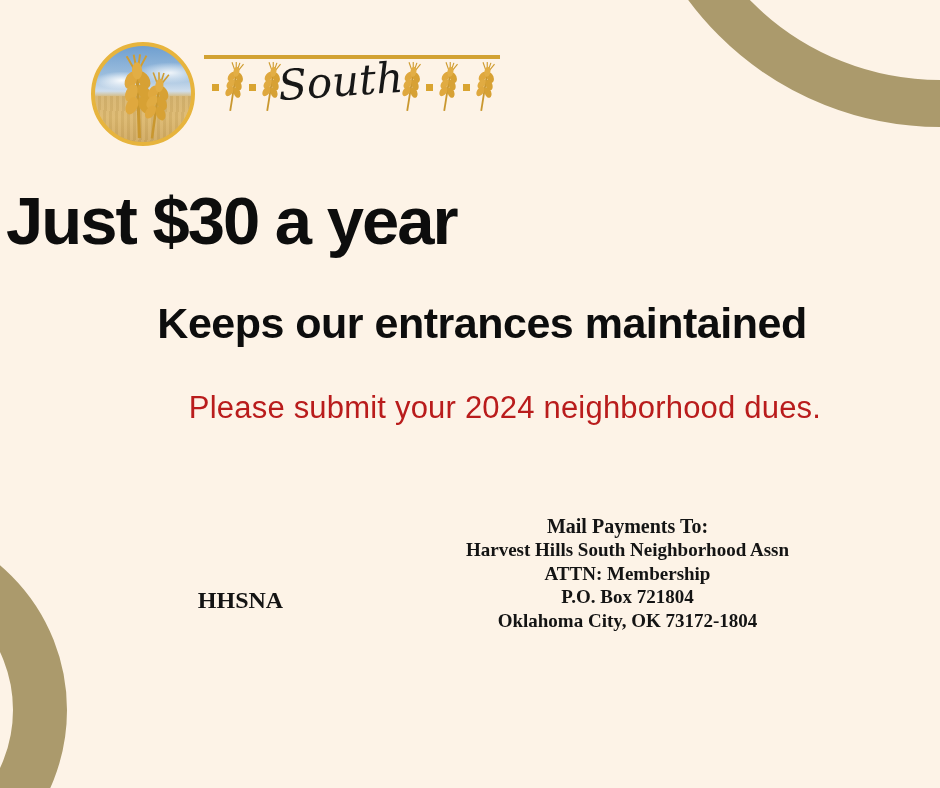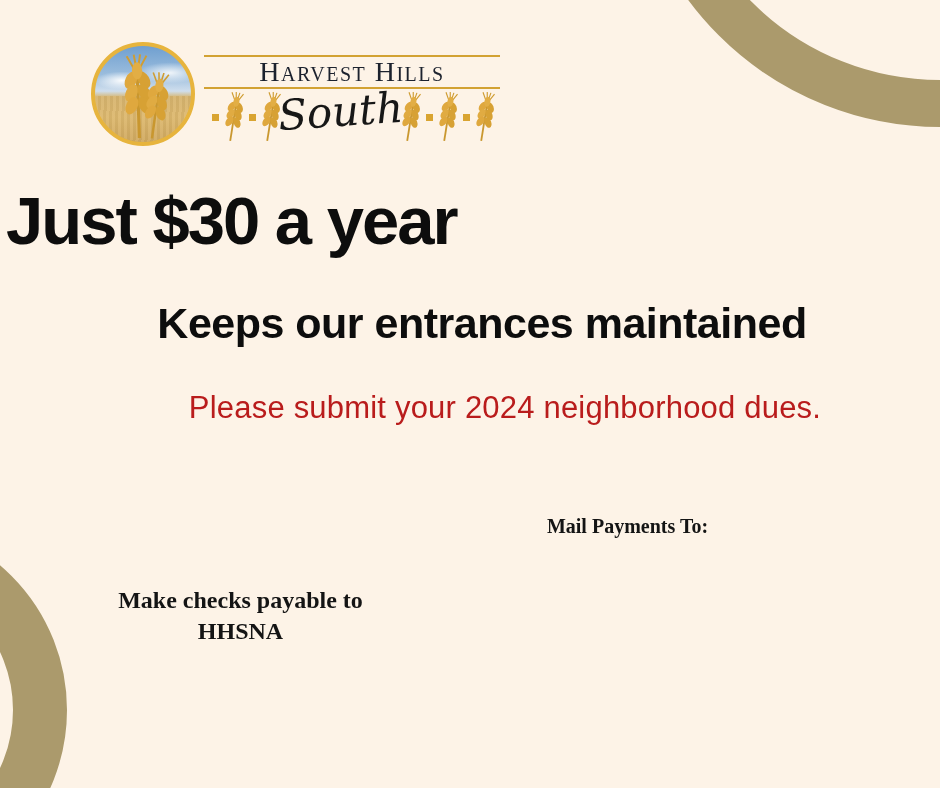--- a/index.html
+++ b/index.html
@@ -101,21 +101,20 @@
       <div class="field"></div>
       <svg viewBox="0 0 24 60" width="34" height="86" style="left:26px;top:8px;transform:rotate(-2deg);">
           <use href="#wheat-ear"></use>
         </svg>
       <svg viewBox="0 0 24 60" width="27" height="68" style="left:48px;top:26px;transform:rotate(8deg);">
           <use href="#wheat-ear"></use>
         </svg>
     </div>
     <div class="logo-text">
       <div class="gold-line"></div>
-      <div class="logo-title">Harvest Hills</div>
       <div class="gold-line"></div>
       <div class="south-row">
         <span class="sq"></span>
         <svg class="wheat" viewBox="0 0 24 60" width="20" height="50">
             <use href="#wheat-ear"></use>
           </svg>
         <span class="sq"></span>
         <svg class="wheat" viewBox="0 0 24 60" width="20" height="50">
             <use href="#wheat-ear"></use>
           </svg>
@@ -135,21 +134,26 @@
     </div>
   </div>
 
   <h1 class="headline">Just $30 a year</h1>
 
   <h2 class="subheadline">Keeps our entrances maintained</h2>
 
   <p class="dues-line">Please submit your 2024 neighborhood dues.</p>
 
   <div class="checks-note">
-    <div>Make checks payable to</div>
     <div>HHSNA</div>
   </div>
 
   <div class="mail-block">
     <div class="mail-heading">Mail Payments To:</div>
+    <div class="mail-lines">
+      <div>Harvest Hills South Neighborhood Assn</div>
+      <div>ATTN: Membership</div>
+      <div>P.O. Box 721804</div>
+      <div>Oklahoma City, OK 73172-1804</div>
+    </div>
   </div>
 
 </div>
 
 </body></html>

